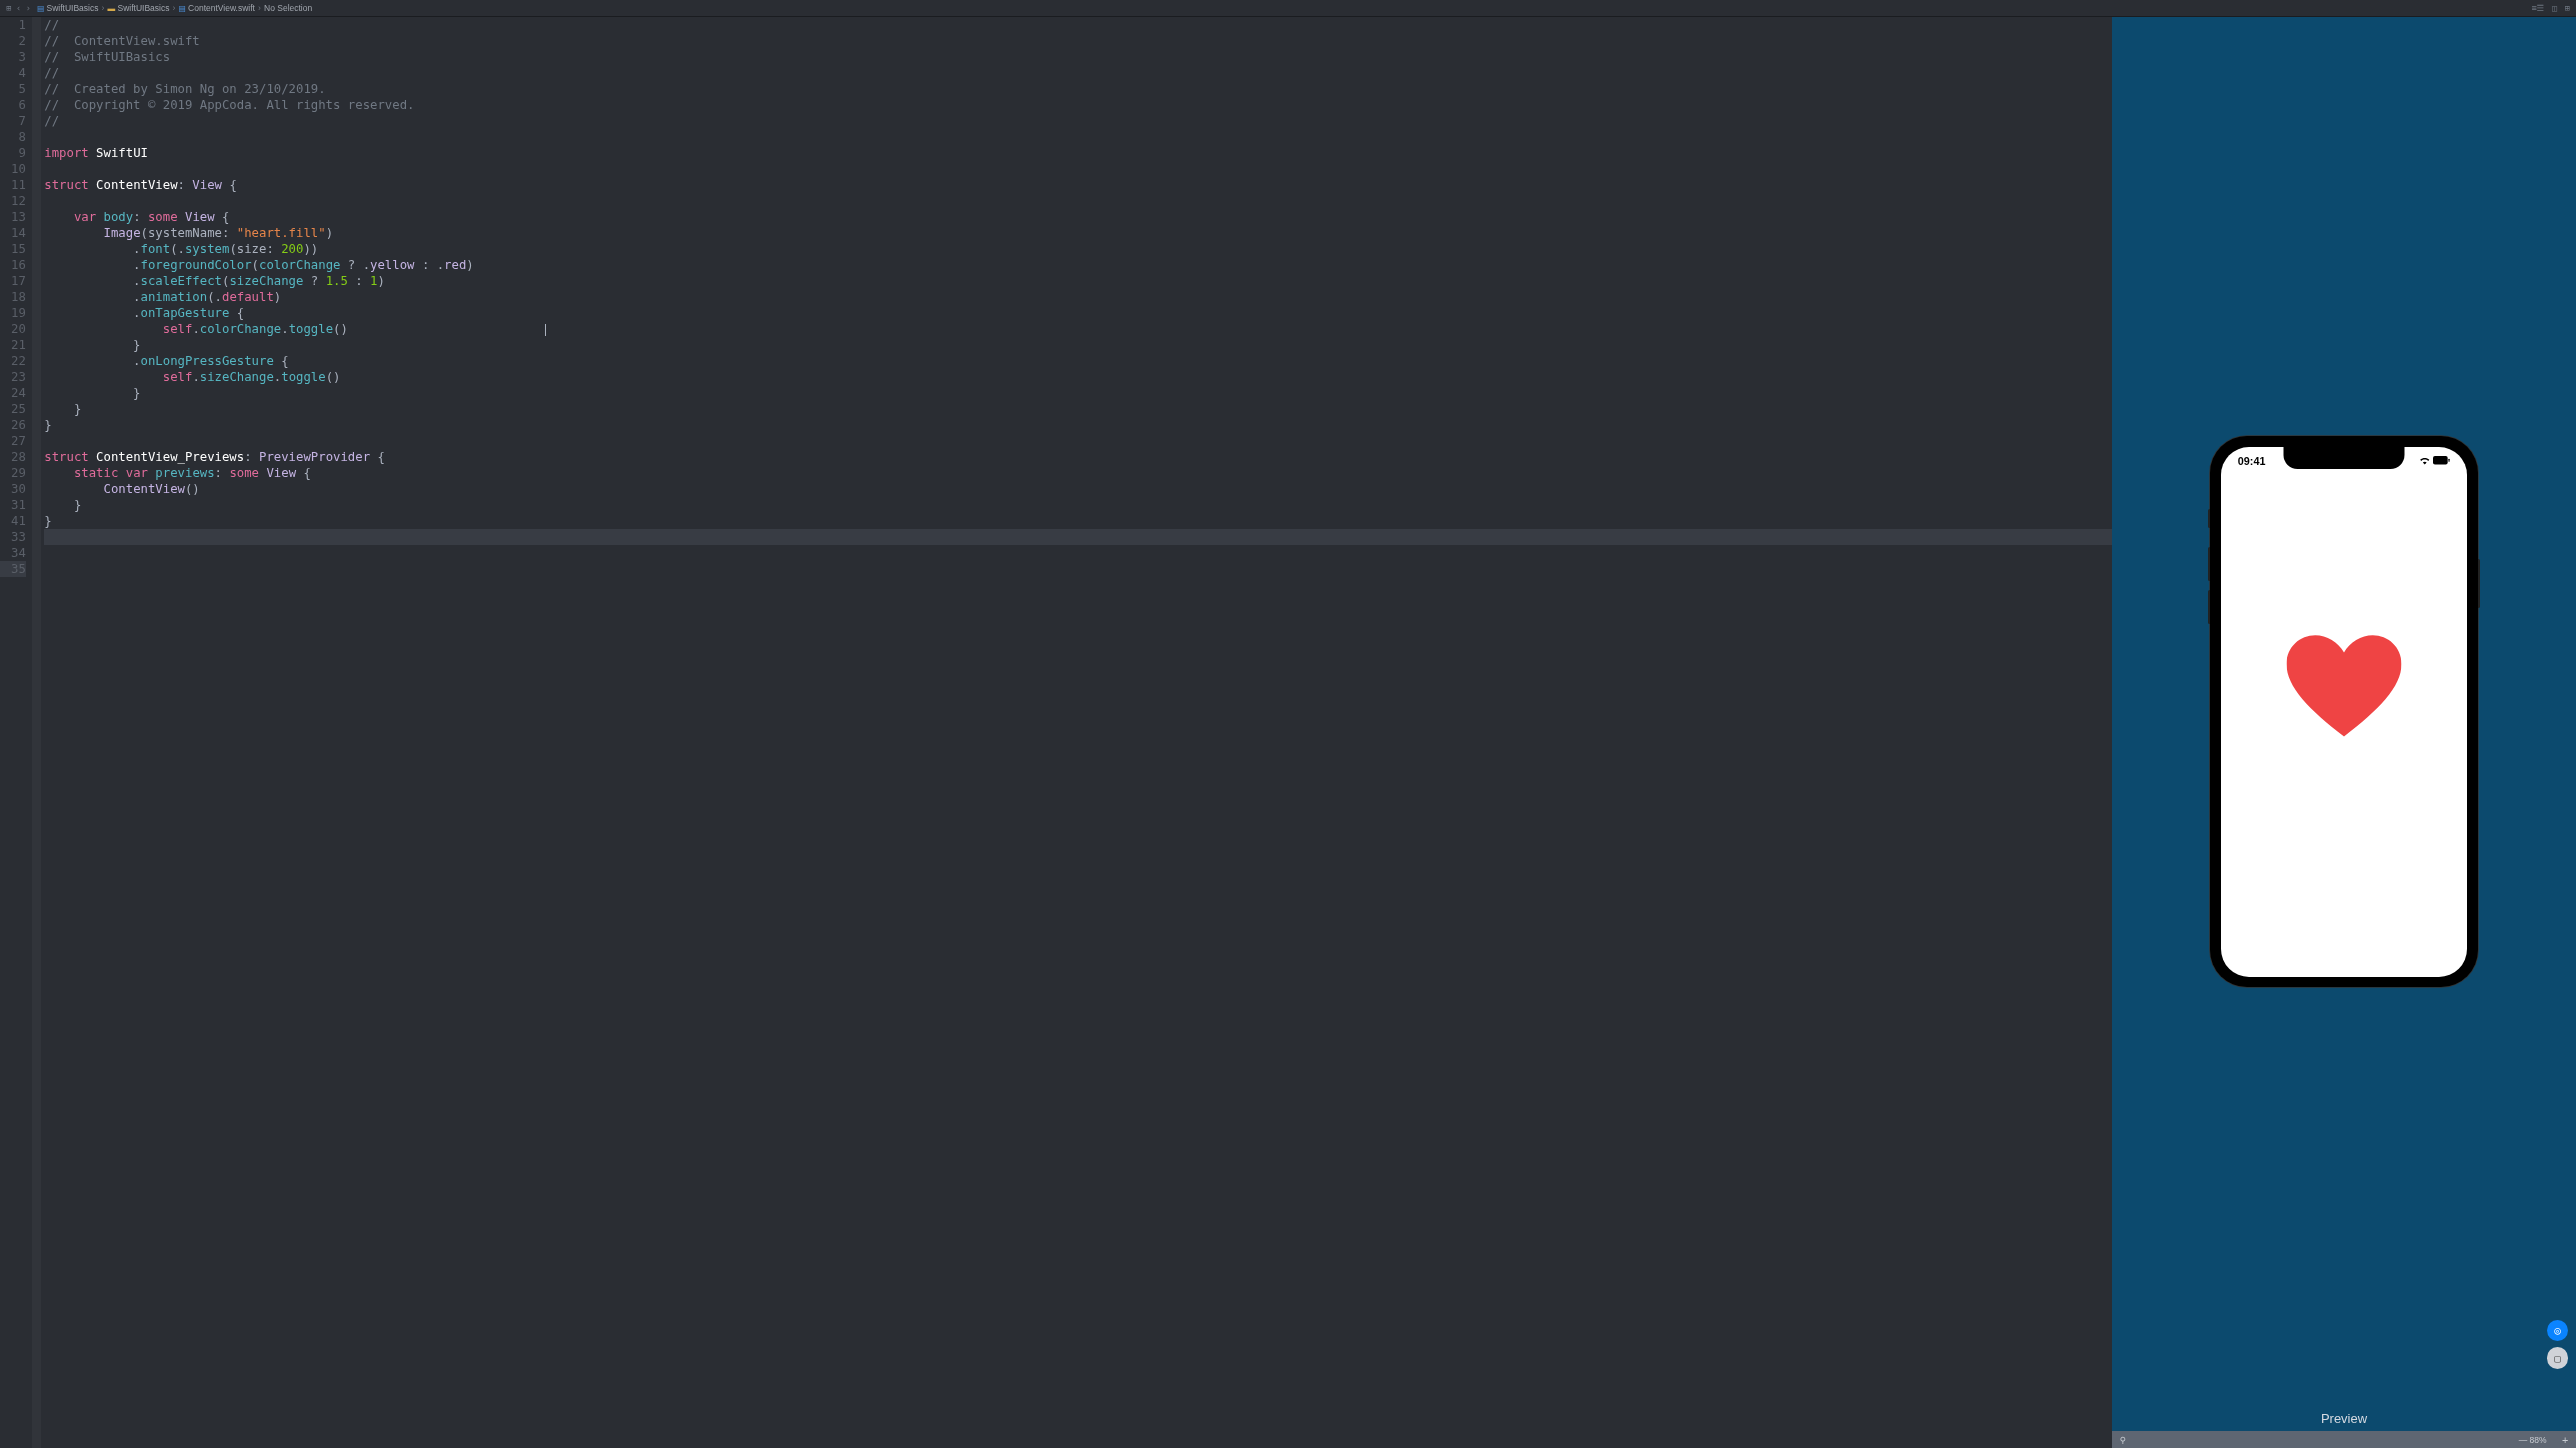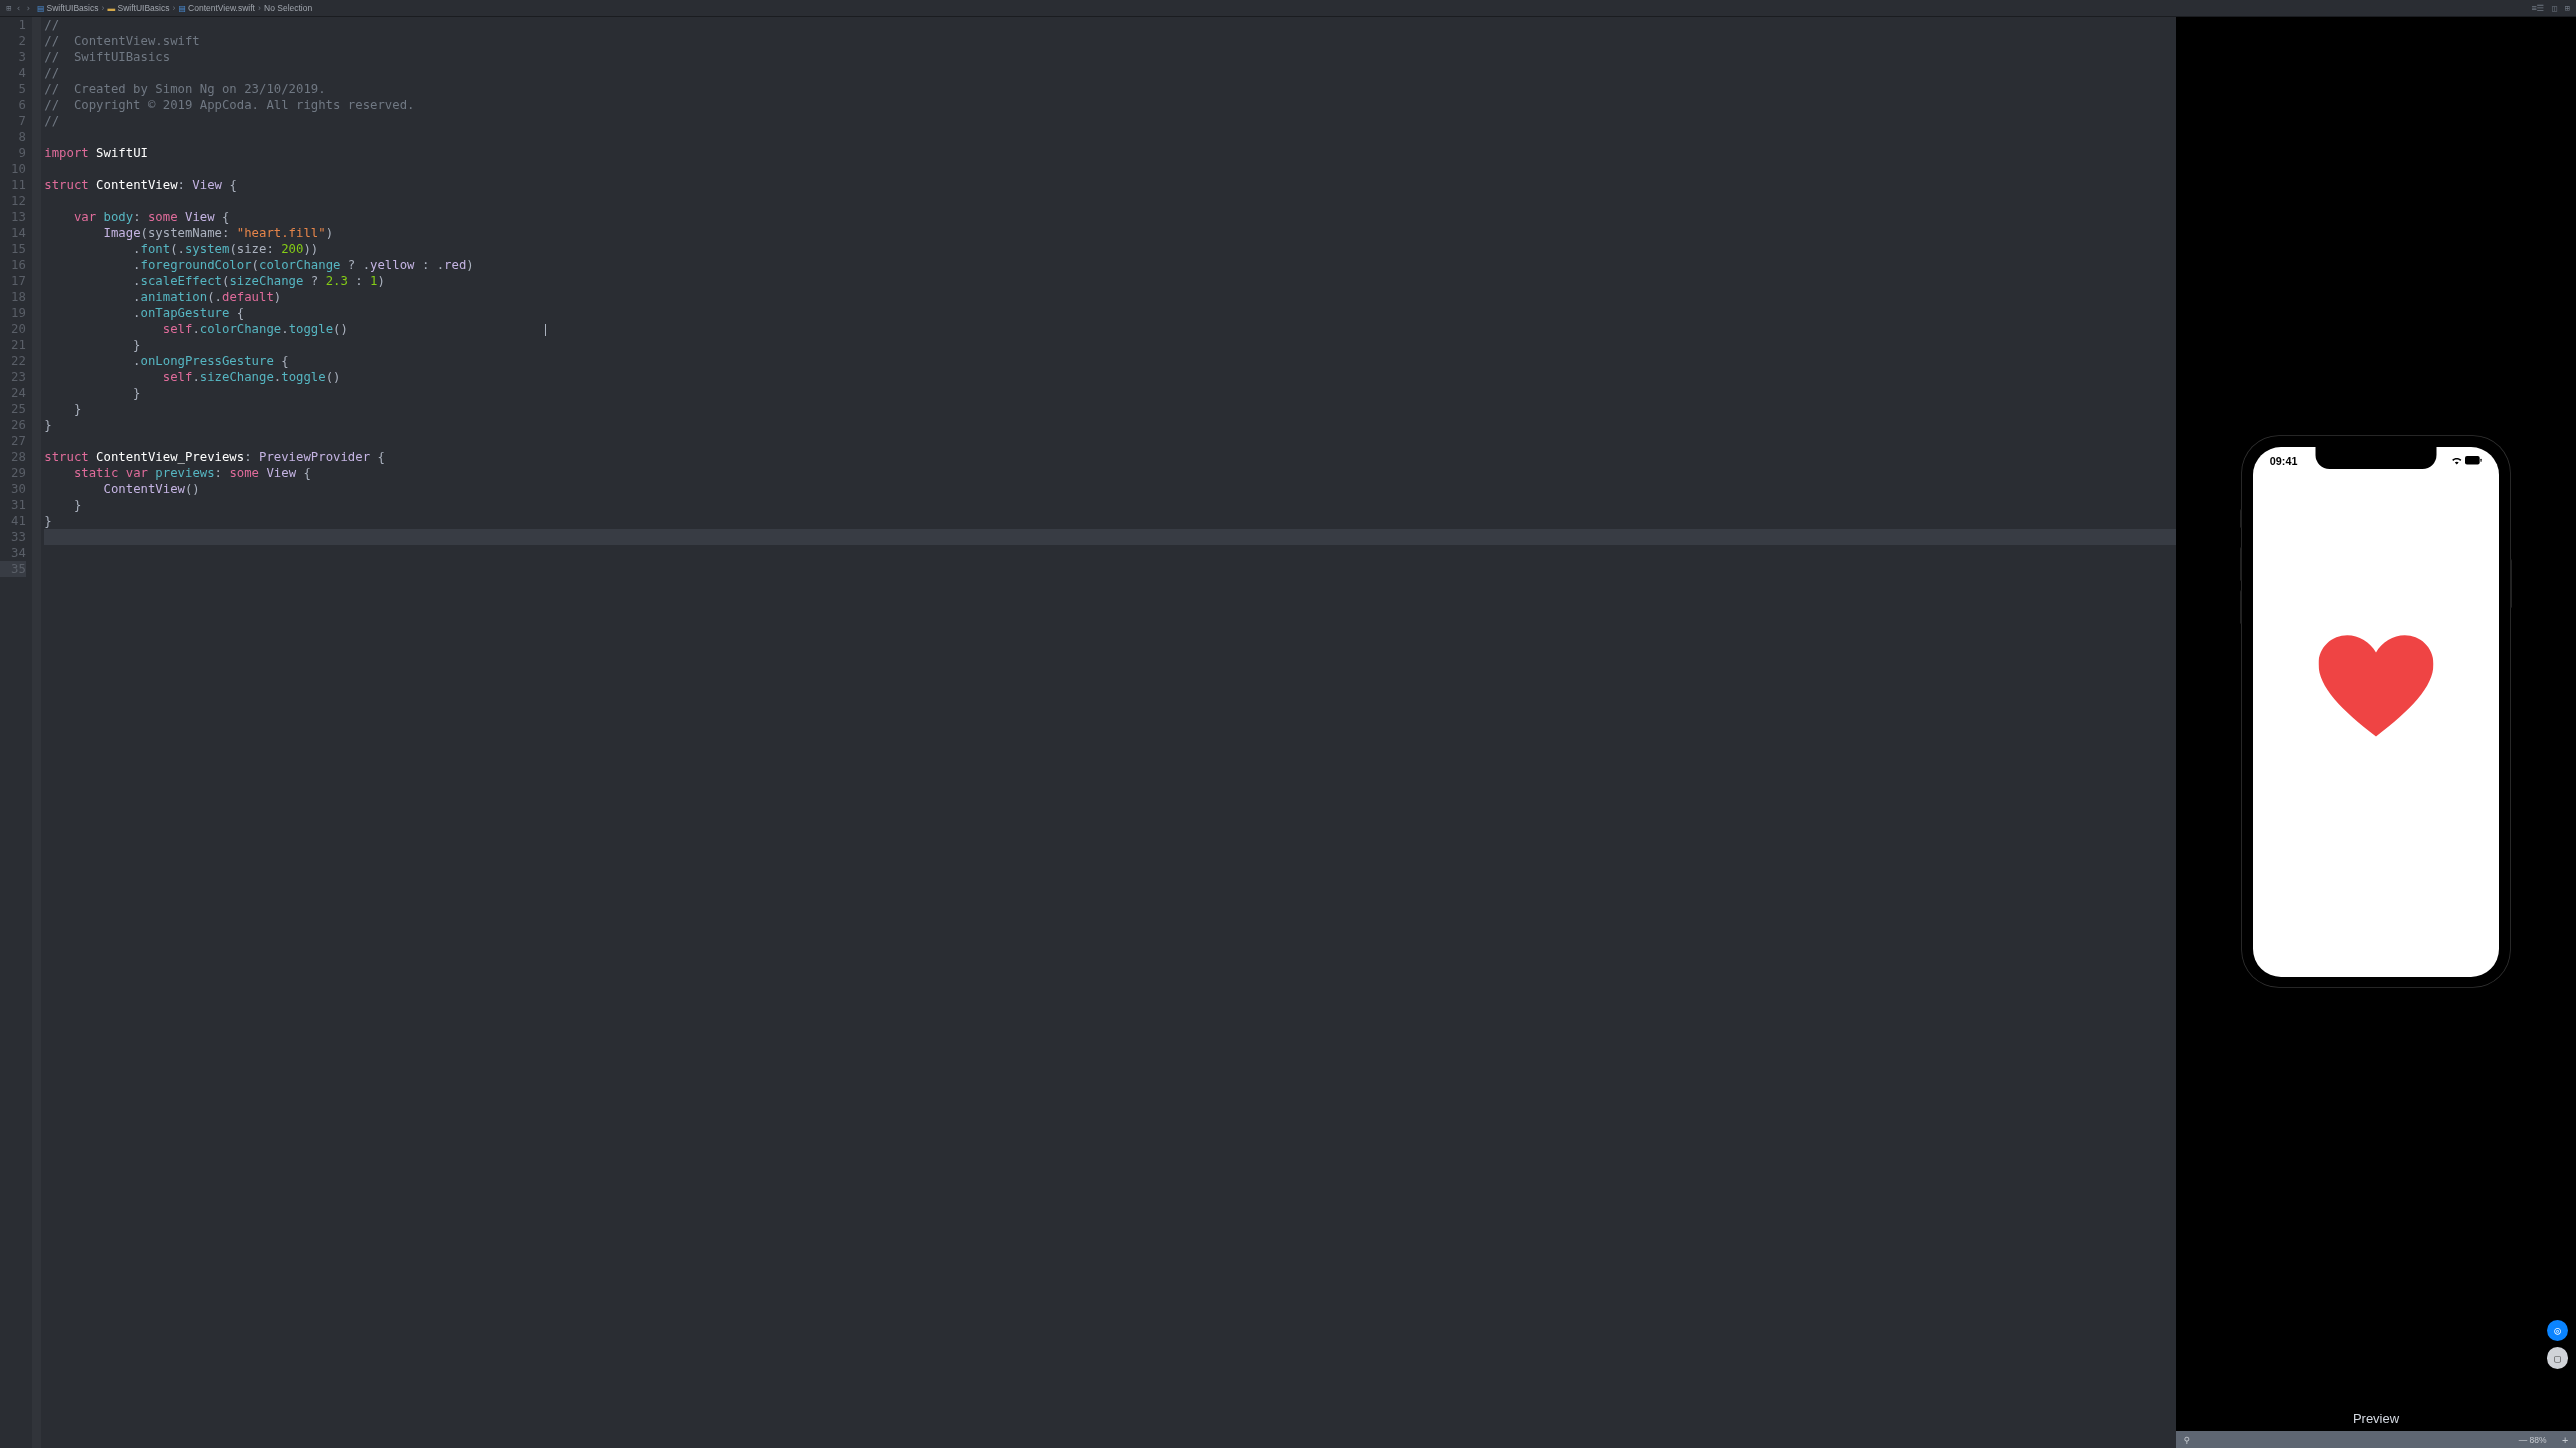--- a/index.html
+++ b/index.html
@@ -56,22 +56,22 @@
     .cursor-mark {
       position: absolute;
       width: 0.8px;
       height: 12.3px;
       background: #abb2bf;
       left: 504px;
       top: 307px;
     }
     
     .preview-panel {
-      width: 400px;
-      background: #000000;
+      width: 464px;
+      background: #0c4a6e;
       display: flex;
       flex-direction: column;
       position: relative;
     }
     .preview-content {
       flex: 1;
       display: flex;
       align-items: center;
       justify-content: center;
       position: relative;
@@ -264,21 +264,21 @@
         <div class="code-line"><span class="c-comment">//</span></div>
         <div class="code-line"></div>
         <div class="code-line"><span class="c-keyword">import</span><span class="c-default"> </span><span class="c-ident">SwiftUI</span></div>
         <div class="code-line"></div>
         <div class="code-line"><span class="c-keyword">struct</span><span class="c-default"> </span><span class="c-ident">ContentView</span><span class="c-default">: </span><span class="c-type">View</span><span class="c-default"> {</span></div>
         <div class="code-line"></div>
         <div class="code-line"><span class="c-default">    </span><span class="c-keyword">var</span><span class="c-default"> </span><span class="c-prop">body</span><span class="c-default">: </span><span class="c-keyword">some</span><span class="c-default"> </span><span class="c-type">View</span><span class="c-default"> {</span></div>
         <div class="code-line"><span class="c-default">        </span><span class="c-type">Image</span><span class="c-default">(systemName: </span><span class="c-string">"heart.fill"</span><span class="c-default">)</span></div>
         <div class="code-line"><span class="c-default">            .</span><span class="c-func">font</span><span class="c-default">(.</span><span class="c-func">system</span><span class="c-default">(size: </span><span class="c-num">200</span><span class="c-default">))</span></div>
         <div class="code-line"><span class="c-default">            .</span><span class="c-func">foregroundColor</span><span class="c-default">(</span><span class="c-prop">colorChange</span><span class="c-default"> ? .</span><span class="c-enum">yellow</span><span class="c-default"> : .</span><span class="c-enum">red</span><span class="c-default">)</span></div>
-        <div class="code-line"><span class="c-default">            .</span><span class="c-func">scaleEffect</span><span class="c-default">(</span><span class="c-prop">sizeChange</span><span class="c-default"> ? </span><span class="c-num">2.3</span><span class="c-default"> : </span><span class="c-num">1</span><span class="c-default">)</span></div>
+        <div class="code-line"><span class="c-default">            .</span><span class="c-func">scaleEffect</span><span class="c-default">(</span><span class="c-prop">sizeChange</span><span class="c-default"> ? </span><span class="c-num">1.5</span><span class="c-default"> : </span><span class="c-num">1</span><span class="c-default">)</span></div>
         <div class="code-line"><span class="c-default">            .</span><span class="c-func">animation</span><span class="c-default">(.</span><span class="c-keyword">default</span><span class="c-default">)</span></div>
         <div class="code-line"><span class="c-default">            .</span><span class="c-func">onTapGesture</span><span class="c-default"> {</span></div>
         <div class="code-line"><span class="c-default">                </span><span class="c-self">self</span><span class="c-default">.</span><span class="c-prop">colorChange</span><span class="c-default">.</span><span class="c-func">toggle</span><span class="c-default">()</span></div>
         <div class="code-line"><span class="c-default">            }</span></div>
         <div class="code-line"><span class="c-default">            .</span><span class="c-func">onLongPressGesture</span><span class="c-default"> {</span></div>
         <div class="code-line"><span class="c-default">                </span><span class="c-self">self</span><span class="c-default">.</span><span class="c-prop">sizeChange</span><span class="c-default">.</span><span class="c-func">toggle</span><span class="c-default">()</span></div>
         <div class="code-line"><span class="c-default">            }</span></div>
         <div class="code-line"><span class="c-default">    }</span></div>
         <div class="code-line"><span class="c-default">}</span></div>
         <div class="code-line"></div>

